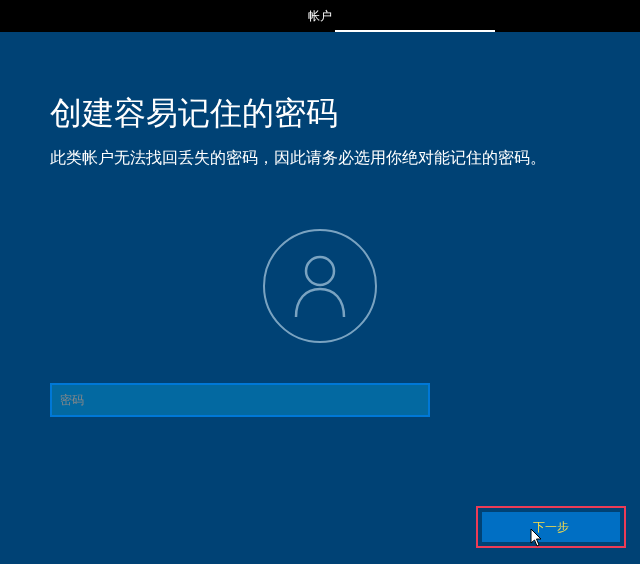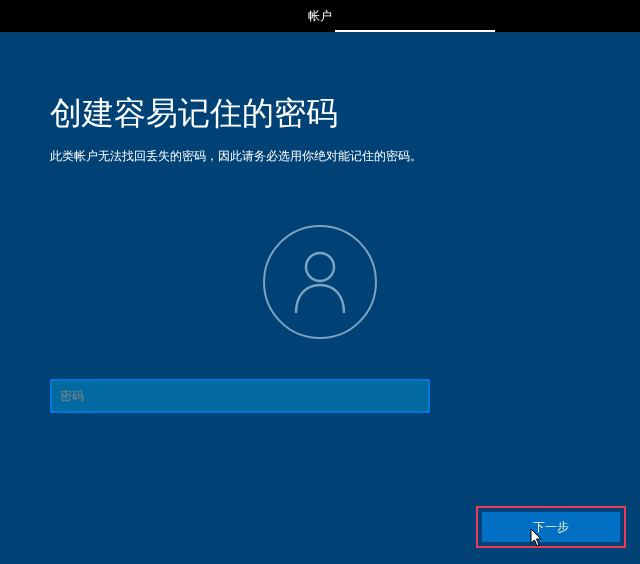--- a/index.html
+++ b/index.html
@@ -43,21 +43,21 @@
       padding: 60px 50px 0 50px;
     }
     .title {
       color: #ffffff;
       font-size: 32px;
       font-weight: 300;
       margin-bottom: 12px;
     }
     .subtitle {
       color: #ffffff;
-      font-size: 12px;
+      font-size: 16px;
       font-weight: 400;
     }
     .avatar-container {
       display: flex;
       justify-content: center;
       margin-top: 60px;
     }
     .avatar-circle {
       width: 114px;
       height: 114px;
@@ -92,21 +92,21 @@
       position: absolute;
       bottom: 16px;
       right: 14px;
       border: 2px solid #ed3b56;
       padding: 4px;
     }
     .next-button {
       width: 138px;
       height: 30px;
       background: #006fc4;
-      color: #fef9c3;
+      color: #fde047;
       border: none;
       font-size: 12px;
       display: flex;
       align-items: center;
       justify-content: center;
       cursor: pointer;
       font-family: inherit;
     }
     .cursor {
       position: absolute;

